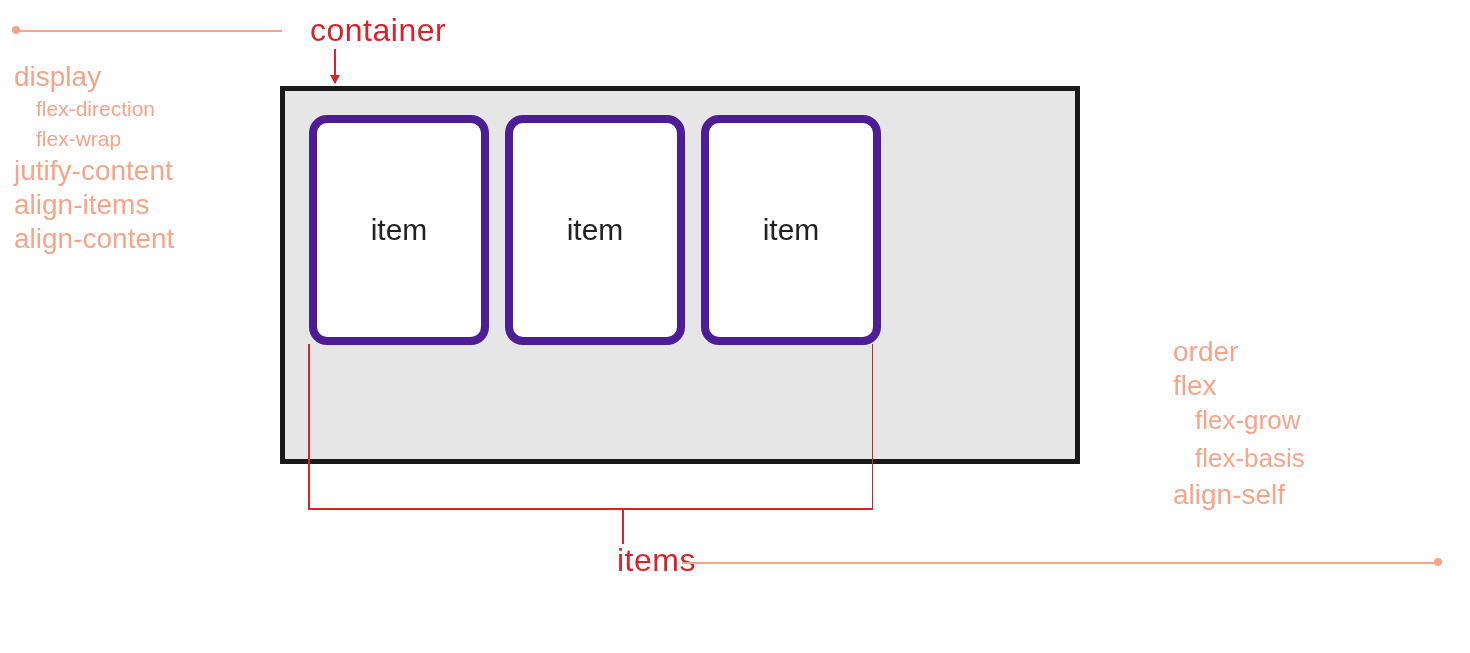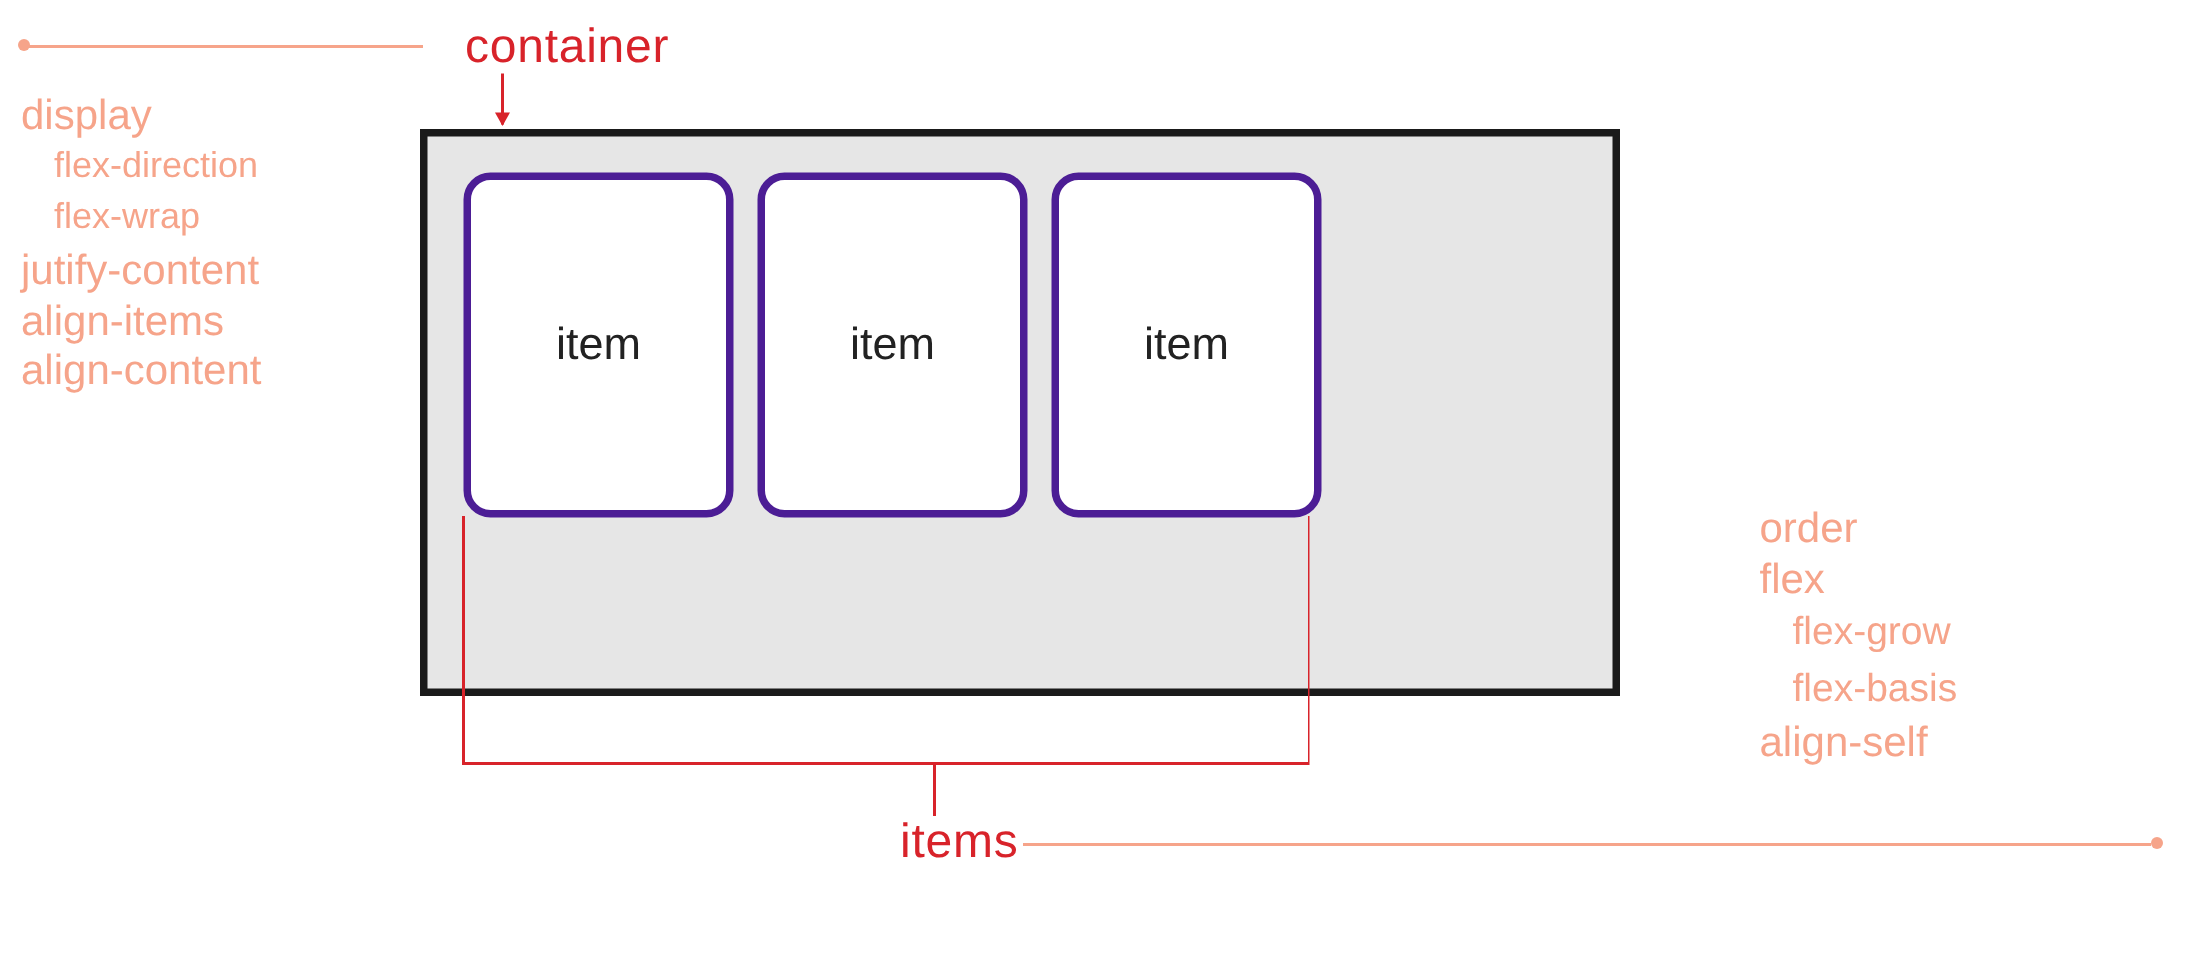--- a/index.html
+++ b/index.html
@@ -30,21 +30,21 @@
     border: 5px solid #1a1a1a;
     box-sizing: border-box;
   }
 
   .flex-item {
     position: absolute;
     top: 24px;
     width: 180px;
     height: 230px;
     background: #ffffff;
-    border: 5px solid #4c1d95;
+    border: 8px solid #4c1d95;
     border-radius: 18px;
     box-sizing: border-box;
     display: flex;
     align-items: center;
     justify-content: center;
     font-size: 30px;
     color: #222;
   }
   .flex-item.i1 { left: 24px; }
   .flex-item.i2 { left: 220px; }
@@ -52,33 +52,33 @@
 
   
   .label {
     position: absolute;
     font-size: 30px;
     font-weight: 400;
   }
   .label.red { color: #d8232a; margin-left: 12px; }
 
   .container-label { left: 298px; top: 12px; font-size: 32px; font-weight: 500; letter-spacing: 0.5px;}
-  .items-label { left: 588px; top: 542px; font-size: 32px; font-weight: 500; letter-spacing: 0.5px;}
+  .items-label { left: 605px; top: 542px; font-size: 32px; font-weight: 500; letter-spacing: 0.5px;}
 
   
   .props-left {
     position: absolute;
     left: 14px;
     top: 60px;
     color: #f6a48a;
     font-size: 28px;
     line-height: 1.2;
   }
   .props-left .sub {
-    font-size: 24px;
+    font-size: 21px;
     padding-left: 22px;
     line-height: 1.45;
   }
   .props-left div { white-space: nowrap; }
 
   
   .props-right {
     position: absolute;
     left: 1157px;
     top: 335px;

